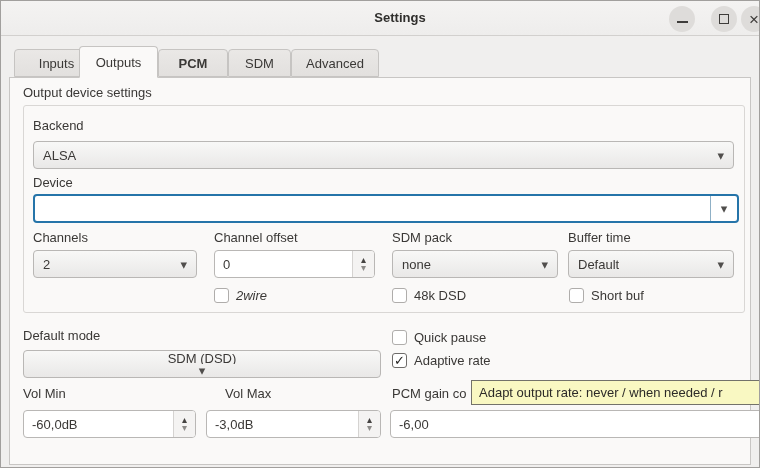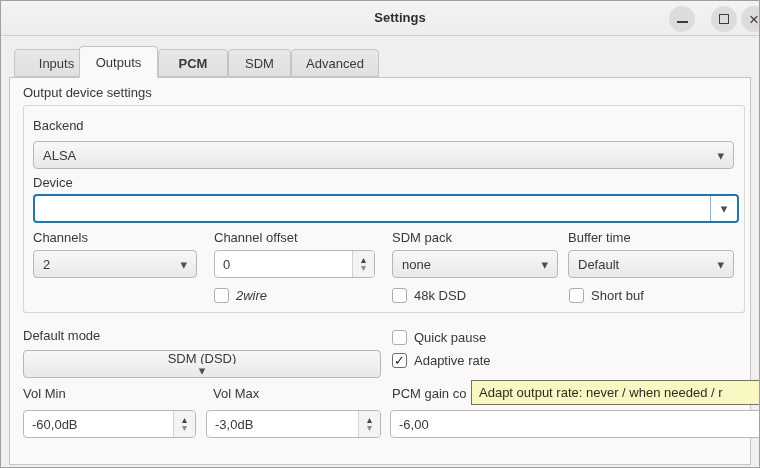--- a/index.html
+++ b/index.html
@@ -160,21 +160,21 @@
   <div class="cb" style="left:391px;top:328px;">
     <span class="box"></span>
     <span>Quick pause</span>
   </div>
   <div class="cb checked" style="left:391px;top:351px;">
     <span class="box">✓</span>
     <span>Adaptive rate</span>
   </div>
 
   <div class="lbl" style="left:22px;top:385px;">Vol Min</div>
-  <div class="lbl" style="left:212px;top:385px;">Vol Max</div>
+  <div class="lbl" style="left:224px;top:385px;">Vol Max</div>
   <div class="lbl" style="left:391px;top:385px;">PCM gain co</div>
 
   <div class="tooltip">
     <span>Adapt output rate: never / when needed / r</span>
   </div>
 
   <div class="spin" style="left:22px;top:409px;width:173px;">
     <span class="val">-60,0dB</span>
     <span class="btns">
       <span class="up">▴</span>

